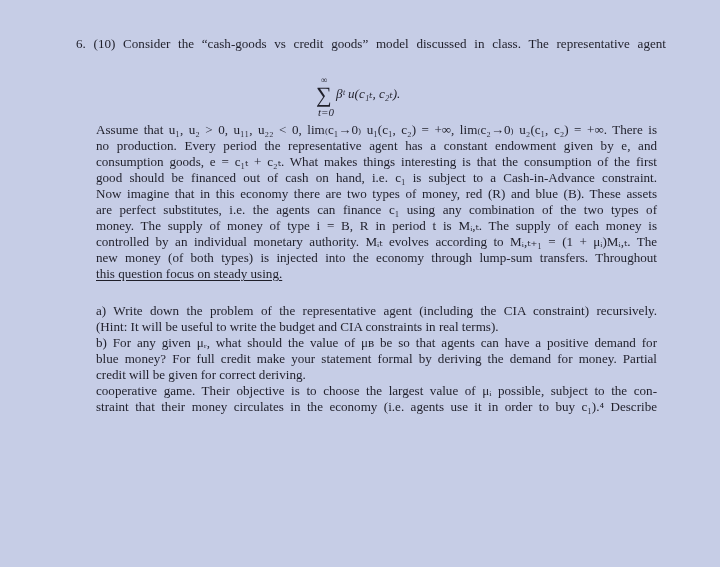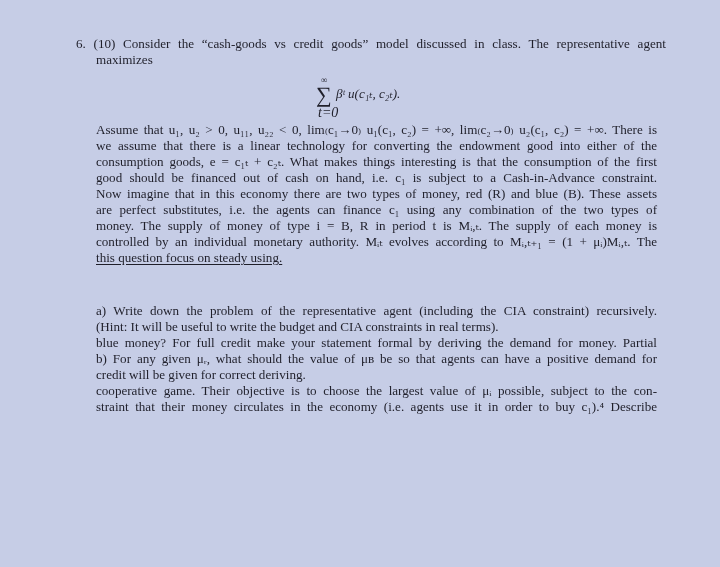--- a/index.html
+++ b/index.html
@@ -54,21 +54,21 @@
     position: absolute;
     left: 5px;
     top: -2px;
     font-size: 9px;
     line-height: 9px;
   }
   .sum-bottom {
     position: absolute;
     left: 2px;
     top: 30px;
-    font-size: 14px;
+    font-size: 11px;
     line-height: 9px;
     font-style: italic;
   }
   .sum-body {
     position: absolute;
     left: 20px;
     top: 8px;
     font-style: italic;
     white-space: nowrap;
   }
@@ -99,45 +99,45 @@
 <body>
 
 <div class="page">
 
   <div class="problem-head">
     <span class="line">
       <span>6.</span>
       <span>(10)</span>
       <span>Consider the “cash-goods vs credit goods” model discussed in class. The representative agent</span>
     </span>
-    <span class="line last indent-line">maximizes</span>
   </div>
 
   <div class="sum-block">
     <span class="sum-top">∞</span>
     <span class="sum-sym">∑</span>
     <span class="sum-bottom">t=0</span>
     <span class="sum-body">βᵗ u(c₁ₜ, c₂ₜ).</span>
   </div>
 
   <div class="para p1">
     <span class="line">Assume that u₁, u₂ &gt; 0, u₁₁, u₂₂ &lt; 0, lim₍c₁→0₎ u₁(c₁, c₂) = +∞, lim₍c₂→0₎ u₂(c₁, c₂) = +∞.  There is</span>
-    <span class="line">we assume that there is a linear technology for converting the endowment good into either of the</span>
+    <span class="line">no production.  Every period the representative agent has a constant endowment given by e, and</span>
     <span class="line">consumption goods, e = c₁ₜ + c₂ₜ.  What makes things interesting is that the consumption of the first</span>
     <span class="line">good should be financed out of cash on hand, i.e.  c₁ is subject to a Cash-in-Advance constraint.</span>
     <span class="line">Now imagine that in this economy there are two types of money, red (R) and blue (B). These assets</span>
     <span class="line">are perfect substitutes, i.e.  the agents can finance c₁ using any combination of the two types of</span>
     <span class="line">money.  The supply of money of type i = B, R in period t is Mᵢ,ₜ.  The supply of each money is</span>
     <span class="line">controlled by an individual monetary authority. Mᵢₜ evolves according to Mᵢ,ₜ₊₁ = (1 + μᵢ)Mᵢ,ₜ.  The</span>
+    <span class="line">new money (of both types) is injected into the economy through lump-sum transfers.  Throughout</span>
     <span class="line last u">this question focus on steady using.</span>
   </div>
 
   <div class="para p2">
     <span class="line">a) Write down the problem of the representative agent (including the CIA constraint) recursively.</span>
     <span class="line last">(Hint: It will be useful to write the budget and CIA constraints in real terms).</span>
+    <span class="line">b) For any given μᵣ, what should the value of μʙ be so that agents can have a positive demand for</span>
     <span class="line">blue money? For full credit make your statement formal by deriving the demand for money. Partial</span>
-    <span class="line">b) For any given μᵣ, what should the value of μʙ be so that agents can have a positive demand for</span>
     <span class="line last">credit will be given for correct deriving.</span>
     <span class="line">cooperative game.  Their objective is to choose the largest value of μᵢ possible, subject to the con-</span>
     <span class="line">straint that their money circulates in the economy (i.e.  agents use it in order to buy c₁).⁴  Describe</span>
   </div>
 
 </div>
 
 </body></html>

